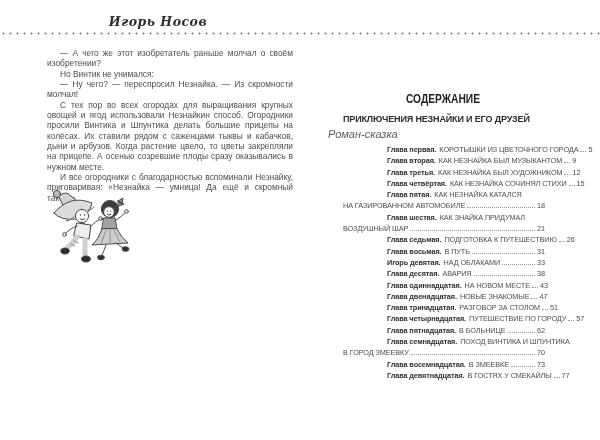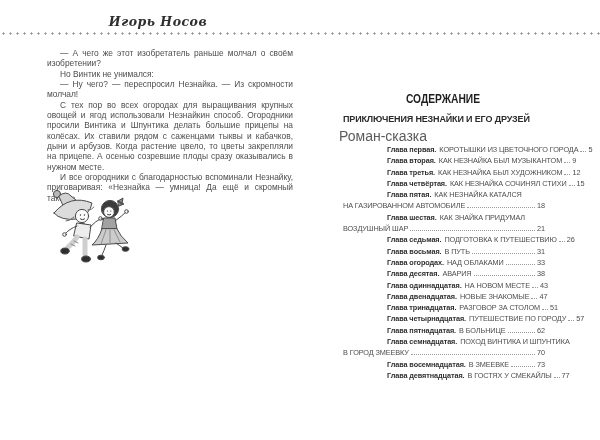--- a/index.html
+++ b/index.html
@@ -29,22 +29,22 @@
   .contents-title {
     position:absolute; top:92px; left:343px; width:200px; text-align:center;
     font-weight:bold; font-size:12.5px; color:#1f1f1f;
     transform:scaleX(0.82); transform-origin:center;
   }
   .book-title {
     position:absolute; top:114px; left:343px; width:210px;
     font-weight:bold; font-size:9px; letter-spacing:-0.15px; color:#2b2b2b;
   }
   .subtitle {
-    position:absolute; top:128px; left:339px;
-    font-size:14px; color:#5c5c5c;
+    position:absolute; top:128px; left:328px;
+    font-style:italic; font-size:11px; color:#5c5c5c;
   }
   .entries { position:absolute; top:144px; left:343px; width:202px; }
   .toc-row {
     display:flex; align-items:baseline; height:11.3px; line-height:11.3px;
     font-size:7.3px; color:#4d4d4d; white-space:nowrap; letter-spacing:-0.1px;
   }
   .toc-label { font-weight:bold; color:#2f2f2f; margin-right:3px;margin-left:44px; }
   .leader {
     flex:1; min-width:6px; border-bottom:1px dotted #9b9b9b;
     margin:0 2px 1.5px 2px;
@@ -170,21 +170,21 @@
           <span class="leader"></span>
           <span class="toc-page">26</span>
         </div>
         <div class="toc-row">
           <span class="toc-label">Глава восьмая.</span>
           <span class="toc-title">В ПУТЬ</span>
           <span class="leader"></span>
           <span class="toc-page">31</span>
         </div>
         <div class="toc-row">
-          <span class="toc-label">Глава огородах.</span>
+          <span class="toc-label">Игорь девятая.</span>
           <span class="toc-title">НАД ОБЛАКАМИ</span>
           <span class="leader"></span>
           <span class="toc-page">33</span>
         </div>
         <div class="toc-row">
           <span class="toc-label">Глава десятая.</span>
           <span class="toc-title">АВАРИЯ</span>
           <span class="leader"></span>
           <span class="toc-page">38</span>
         </div>

